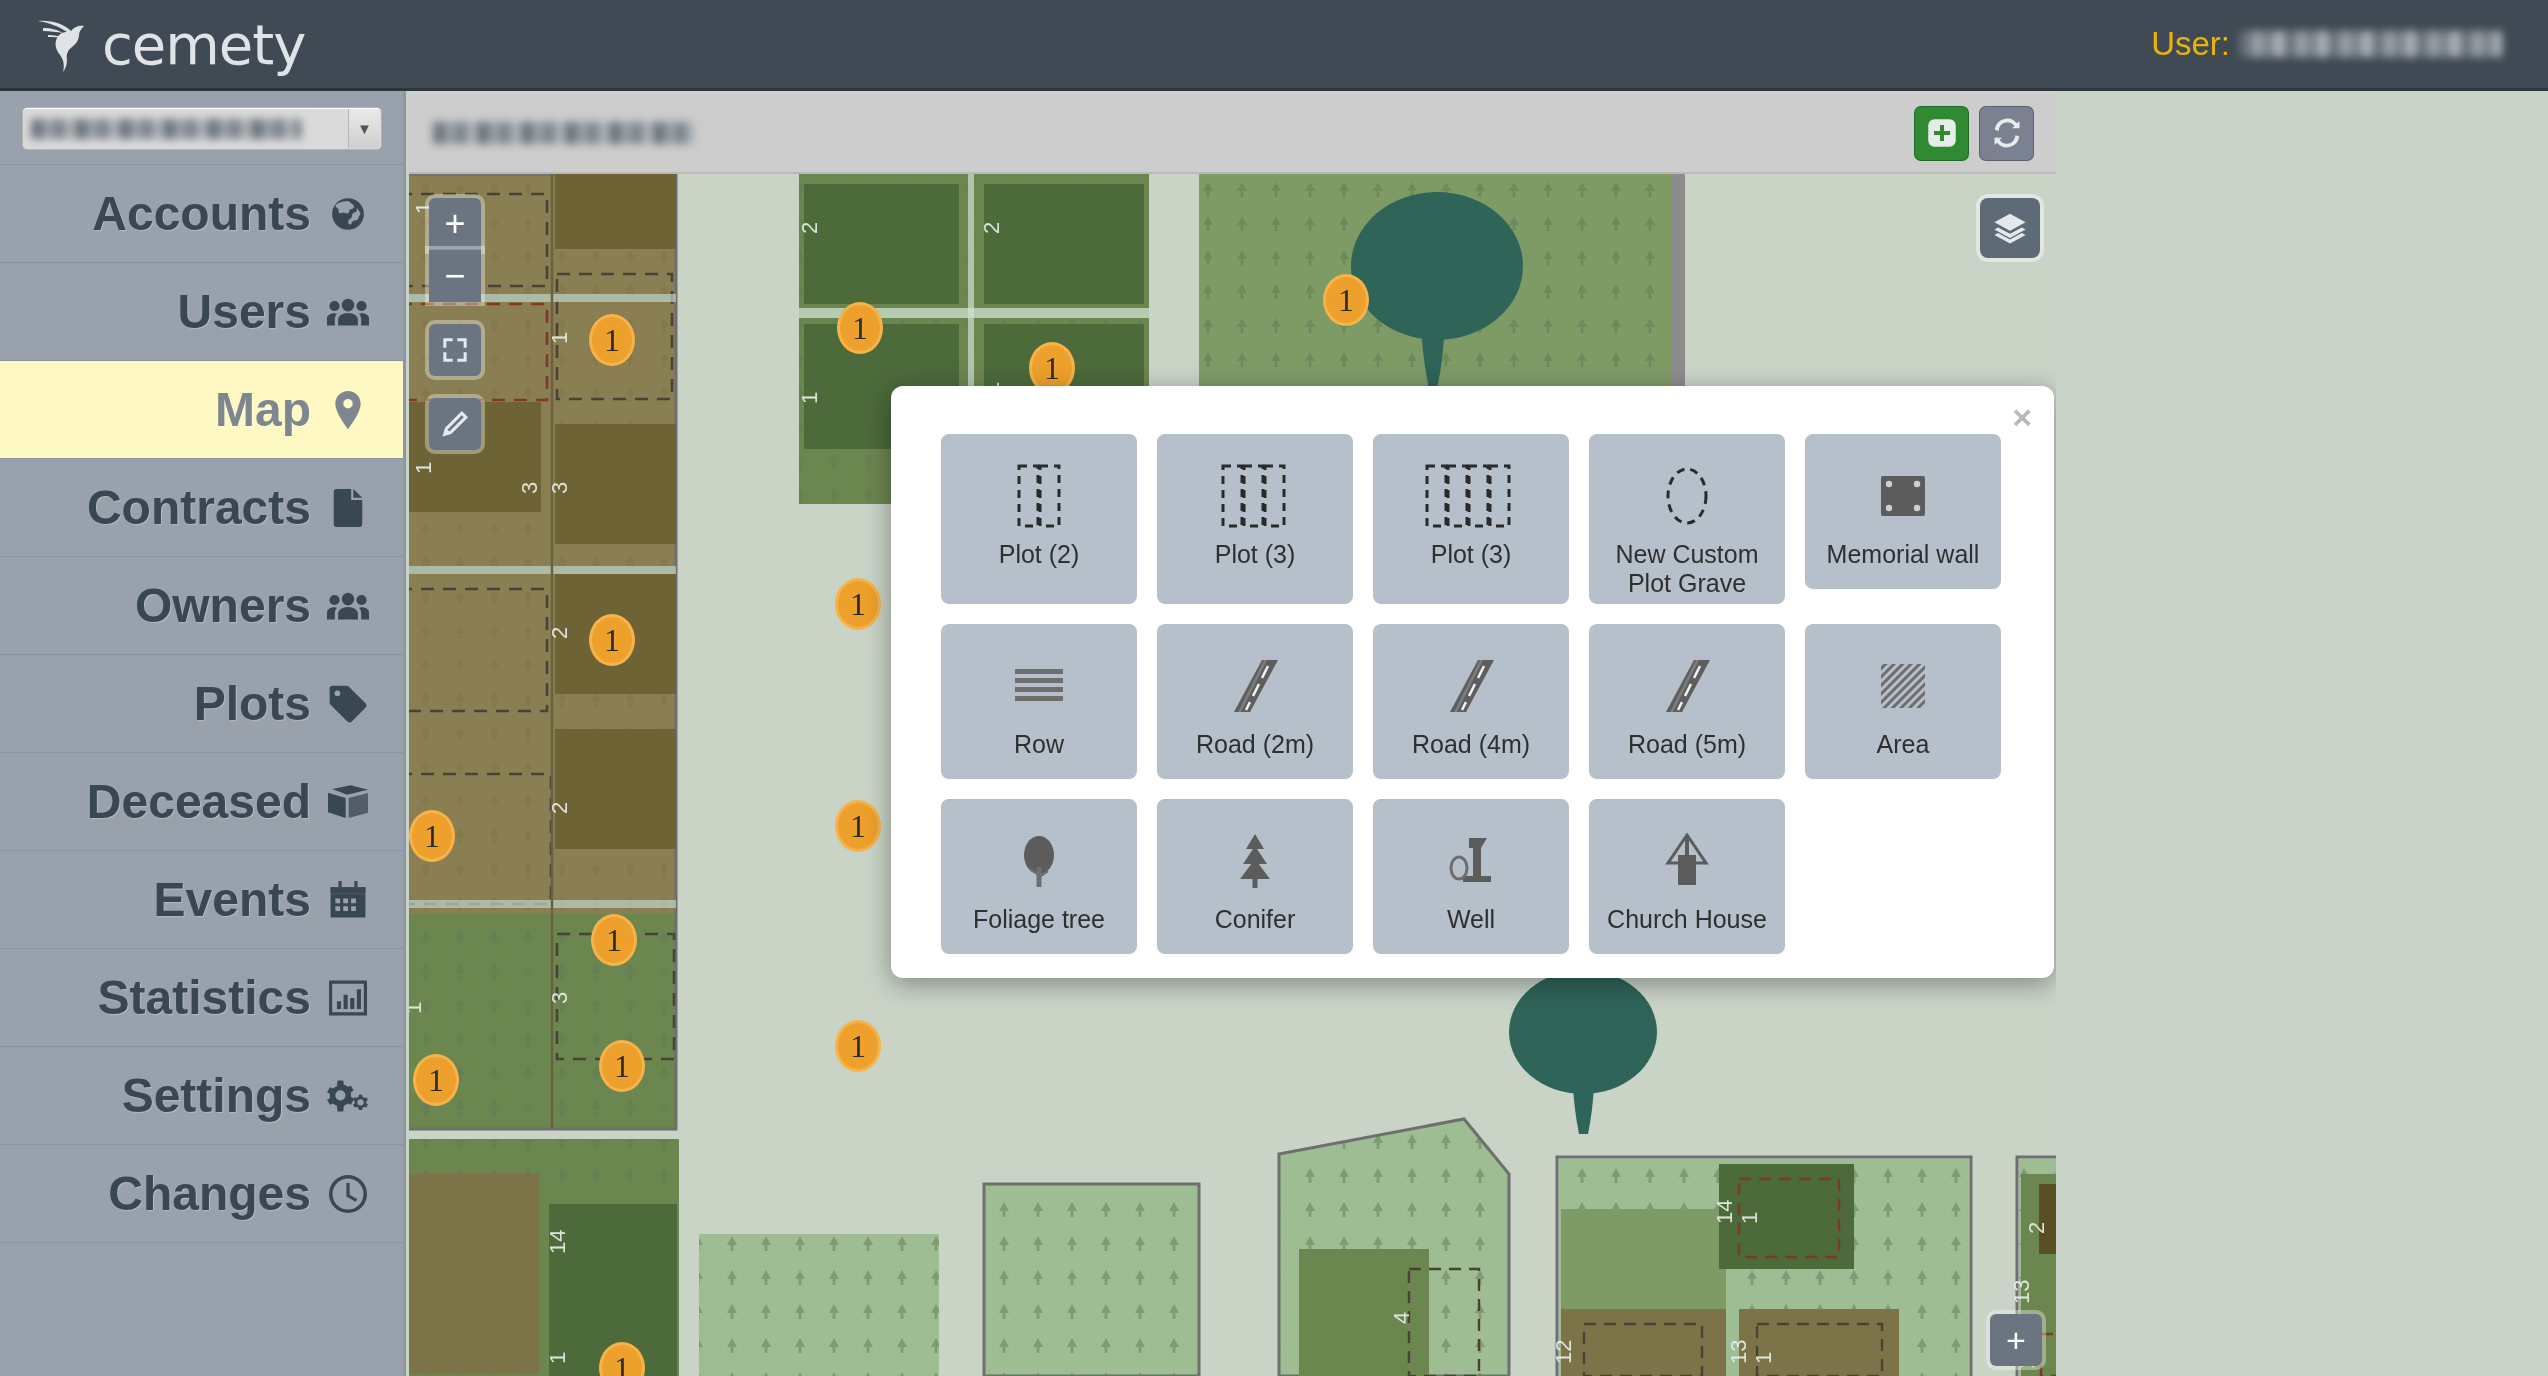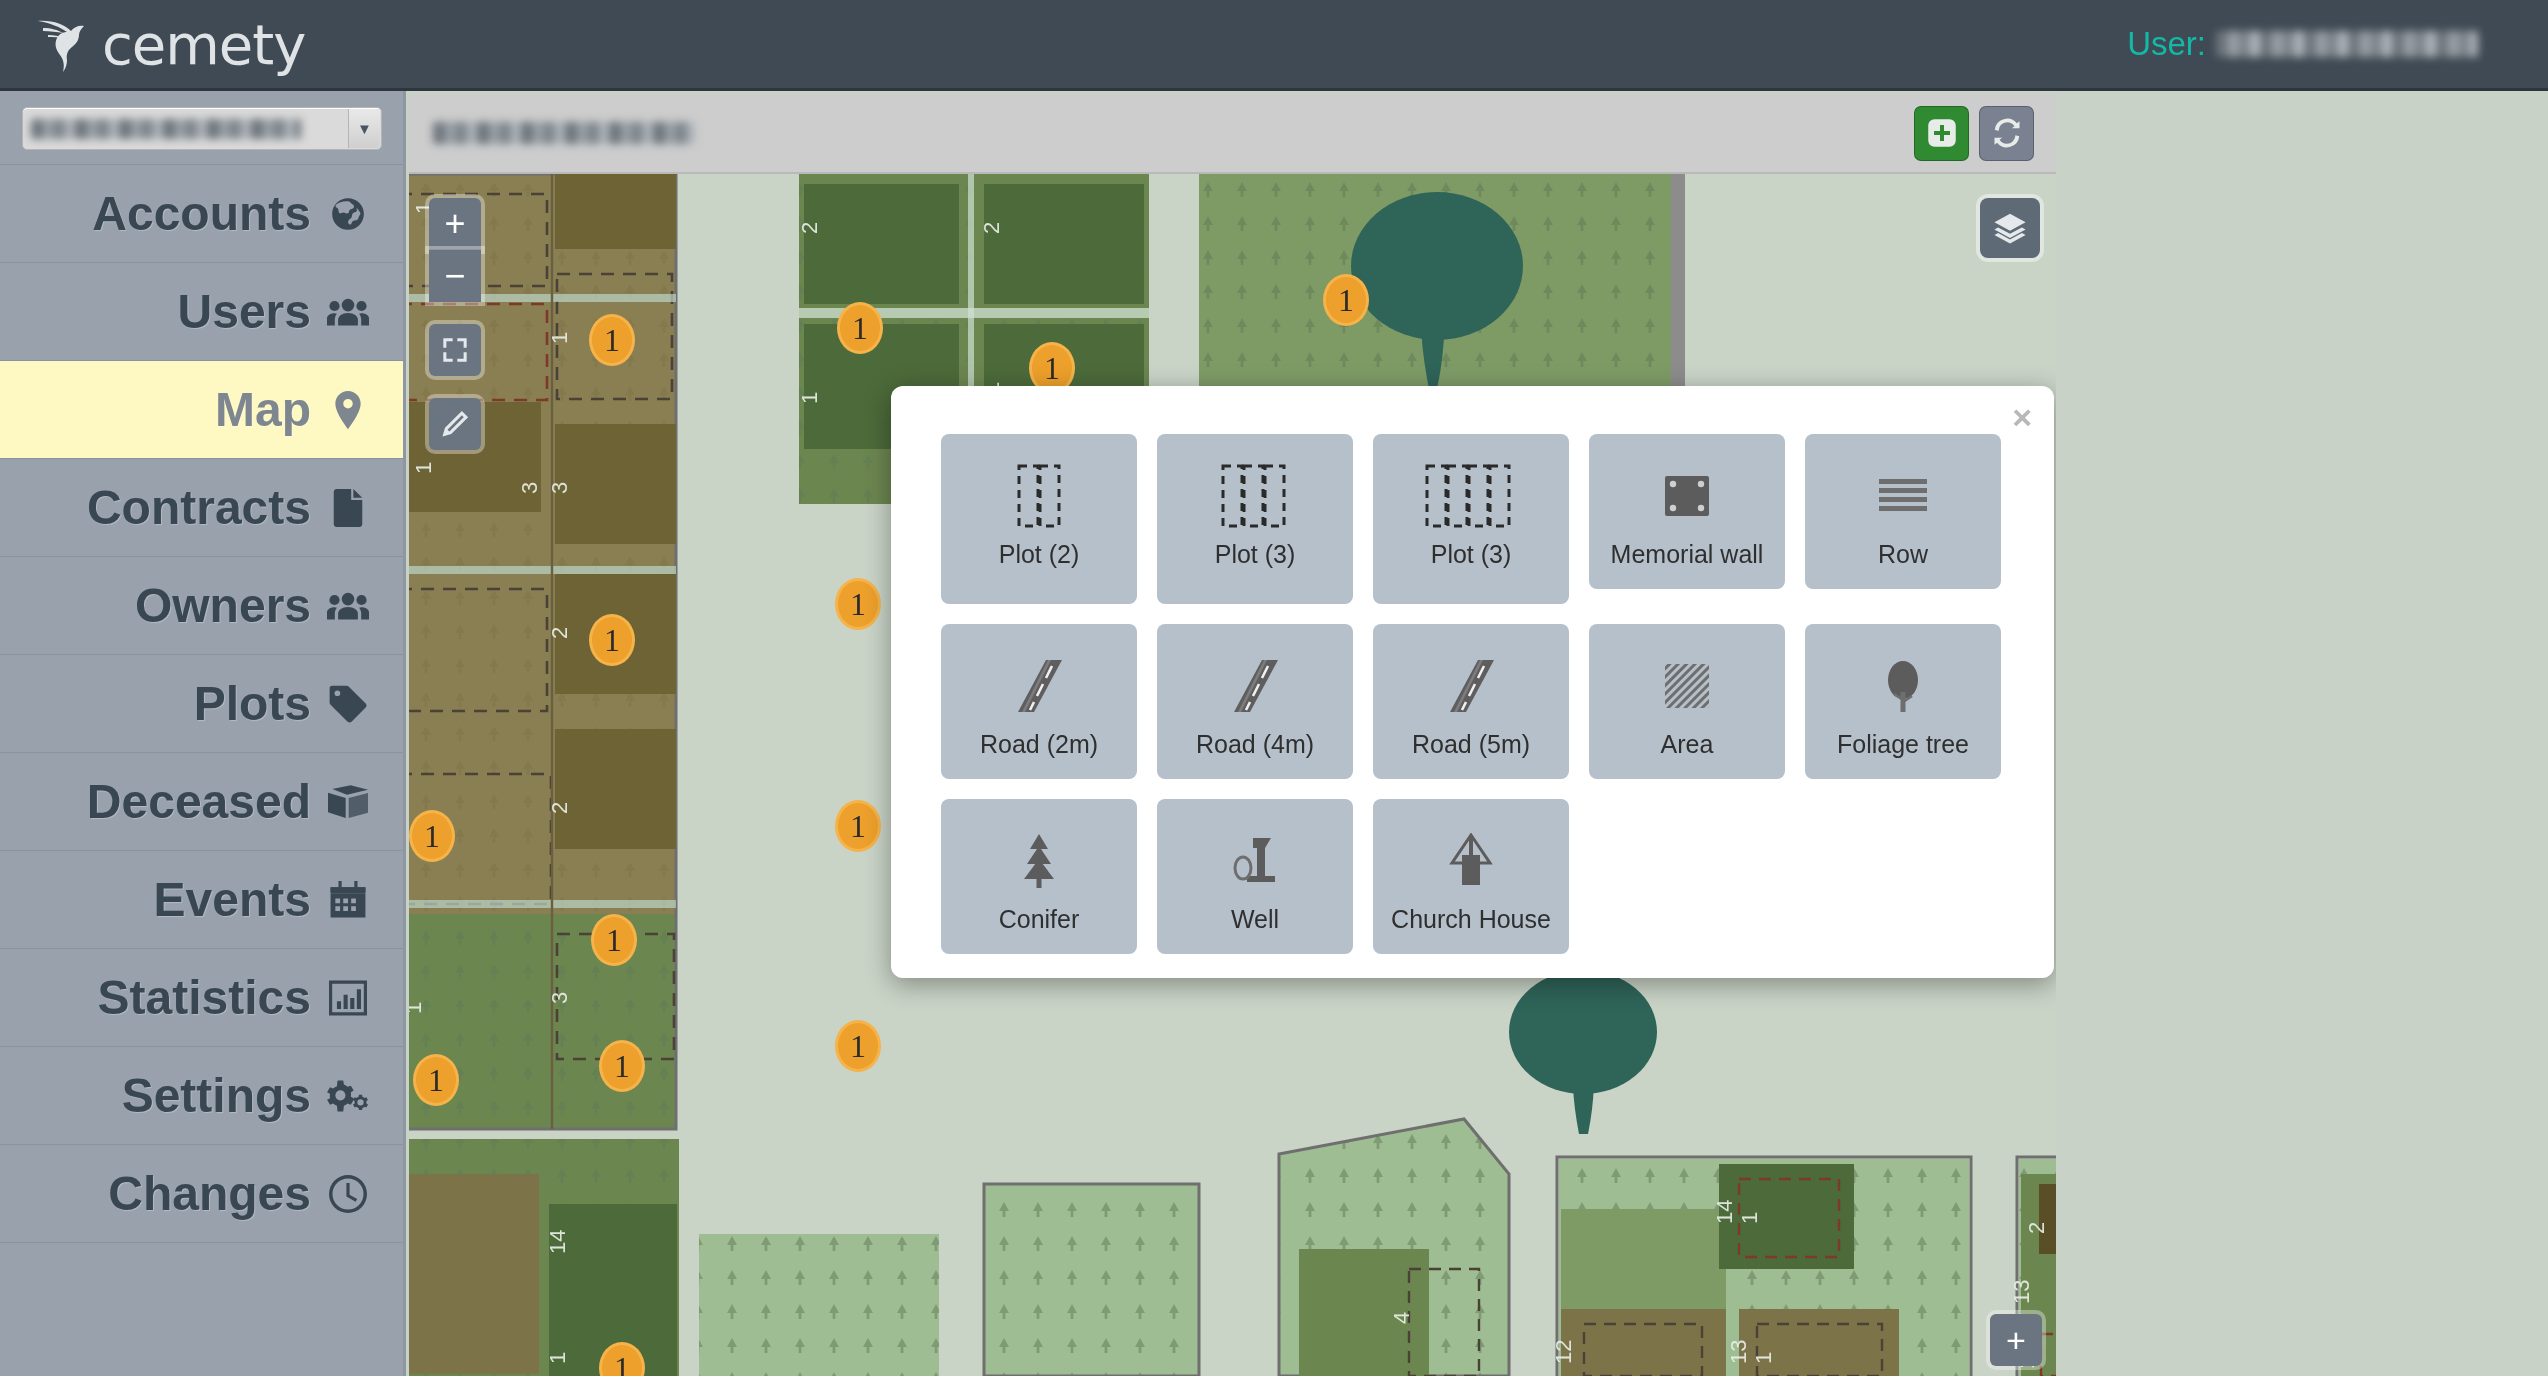--- a/index.html
+++ b/index.html
@@ -18,21 +18,21 @@
     border-bottom: 3px solid #2e363d;
     display: flex; align-items: center; justify-content: space-between;
   }
   .brand { display: flex; align-items: flex-end; gap: 2px; padding-left: 34px; }
   .brand-bird { width: 66px; height: 60px; display: block; }
   .brand-text {
     color: #dfe3e6; font-size: 56px; font-weight: 400; letter-spacing: -1px;
     line-height: 58px; font-family: "DejaVu Sans", sans-serif;
   }
   .user-area {
-    padding-right: 70px; color: #14b8a6; font-size: 33px;
+    padding-right: 46px; color: #eab308; font-size: 33px;
     display: flex; align-items: center; gap: 10px;
   }
   .blurred {
     display: inline-block; background:
       repeating-linear-gradient(90deg,#6d757c 0 12px,#9aa1a7 12px 22px,#7d858c 22px 34px,#aeb4b9 34px 44px);
     filter: blur(4px); border-radius: 3px; vertical-align: middle;
   }
   .user-blur { width: 262px; height: 26px; }
 
   
@@ -557,20 +557,28 @@
             <svg width="100" height="66" viewBox="0 0 100 66">
                 <rect x="6" y="3" width="19" height="60" fill="none" stroke="#2a2a2a" stroke-width="3" stroke-dasharray="8 6"></rect>
                 <rect x="27" y="3" width="19" height="60" fill="none" stroke="#2a2a2a" stroke-width="3" stroke-dasharray="8 6"></rect>
                 <rect x="48" y="3" width="19" height="60" fill="none" stroke="#2a2a2a" stroke-width="3" stroke-dasharray="8 6"></rect>
                 <rect x="69" y="3" width="19" height="60" fill="none" stroke="#2a2a2a" stroke-width="3" stroke-dasharray="8 6"></rect>
               </svg>
           </span>
           <span class="tlbl">Plot (3)</span>
         </div>
 
+        <div class="tile tall">
+          <span class="tico">
+            <svg width="56" height="66" viewBox="0 0 56 66">
+                <ellipse cx="28" cy="33" rx="19" ry="27" fill="none" stroke="#2a2a2a" stroke-width="3" stroke-dasharray="8 6"></ellipse>
+              </svg>
+          </span>
+          <span class="tlbl">New Custom Plot Grave</span>
+        </div>
 
         <div class="tile">
           <span class="tico">
             <svg width="56" height="48" viewBox="0 0 56 48">
                 <rect x="6" y="4" width="44" height="40" rx="2" fill="#5c5c5c"></rect>
                 <circle cx="14" cy="12" r="3.2" fill="#cfcfcf"></circle>
                 <circle cx="42" cy="12" r="3.2" fill="#cfcfcf"></circle>
                 <circle cx="14" cy="36" r="3.2" fill="#cfcfcf"></circle>
                 <circle cx="42" cy="36" r="3.2" fill="#cfcfcf"></circle>
               </svg>

